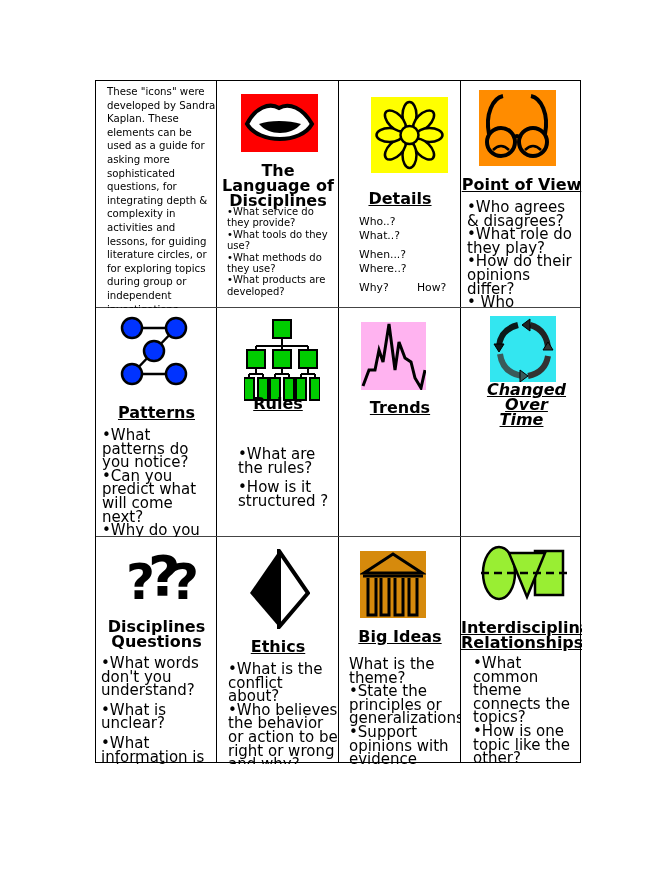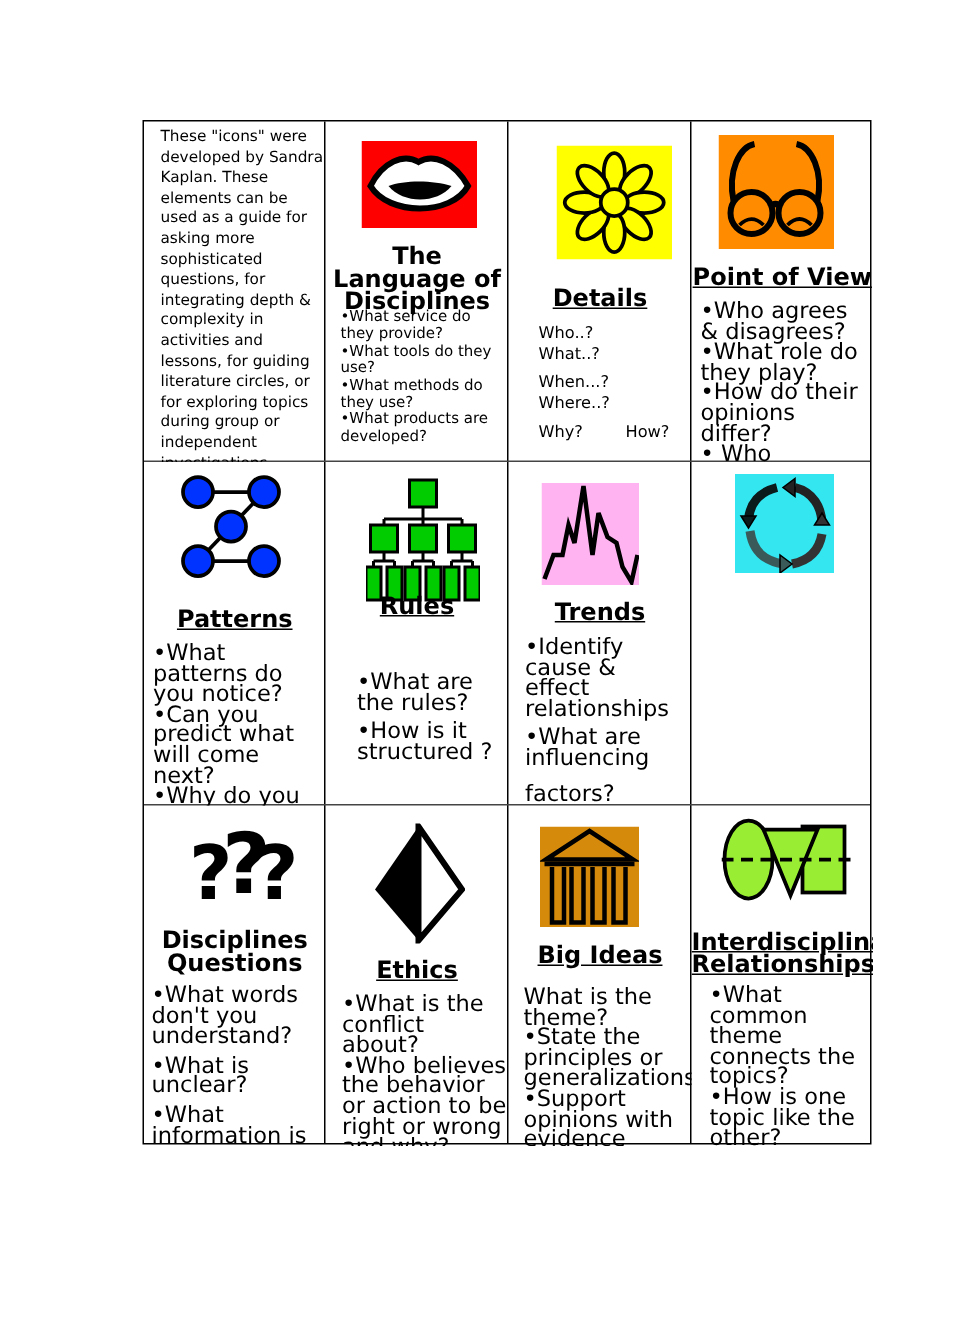--- a/index.html
+++ b/index.html
@@ -163,43 +163,42 @@
       <div class="gap6">•How is it structured ?</div>
     </div>
   </div>
 
   <div class="cell" style="left:243px;top:227px;width:122px;height:229px">
     <svg class="icon" style="left:22px;top:14px" width="65" height="68" viewBox="0 0 65 68">
       <rect width="65" height="68" fill="#ffb3f0"></rect>
       <polyline points="2,64 8,48 14,48 18,28 22,40 28,2 34,48 38,20 44,36 50,40 54,56 60,66 64,48" fill="none" stroke="#000" stroke-width="3"></polyline>
     </svg>
     <div class="title u" style="top:92px"><span>Trends</span></div>
-    <div class="body" style="left:11px;top:117px;width:108px">
-      <div>•Identify cause &amp; effect relationships</div>
-      <div class="gap6">•What are influencing</div>
-      <div class="gap10">factors?</div>
-    </div>
   </div>
 
   <div class="cell" style="left:365px;top:227px;width:121px;height:229px">
     <svg class="icon" style="left:29px;top:8px" width="66" height="66" viewBox="0 0 66 66">
       <rect width="66" height="66" fill="#33e6f0"></rect>
       <g fill="none" stroke-width="6">
         <path d="M28 9 C16 12,10 20,9 30" stroke="#0b1a1a"></path>
         <path d="M40 9 C52 12,58 22,58 34" stroke="#222"></path>
         <path d="M58 40 C56 52,48 58,38 60" stroke="#333"></path>
         <path d="M10 38 C12 52,20 58,32 60" stroke="#3a5a5a"></path>
       </g>
       <g stroke="#000" stroke-width="1">
         <polygon points="4,28 14,28 9,36" fill="#0b1a1a"></polygon>
         <polygon points="40,3 40,15 32,9" fill="#222"></polygon>
         <polygon points="53,34 63,34 58,26" fill="#333"></polygon>
         <polygon points="30,54 30,66 38,60" fill="#3a5a5a"></polygon>
       </g>
     </svg>
+    <div class="title u" style="top:74px;left:10px;font-style:italic">
+      <div><span>Changed Over</span></div>
+      <div style="margin-left:-10px"><span>Time</span></div>
+    </div>
   </div>
 
   <div class="cell" style="left:0;top:456px;width:121px;height:227px">
     <svg class="icon" style="left:30px;top:10px" width="70" height="62" viewBox="0 0 70 62">
       <g fill="#000" font-family="DejaVu Sans, sans-serif" font-weight="bold">
         <text x="0" y="52" font-size="50">?</text>
         <text x="22" y="48" font-size="56">?</text>
         <text x="44" y="52" font-size="50">?</text>
       </g>
     </svg>

